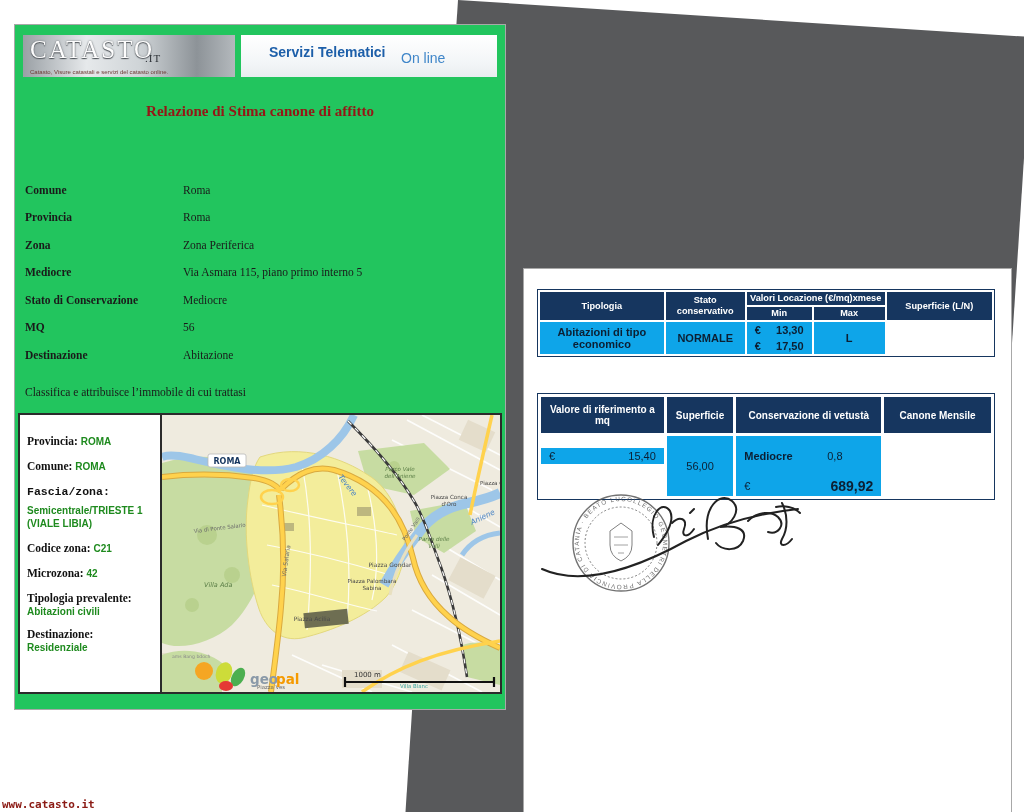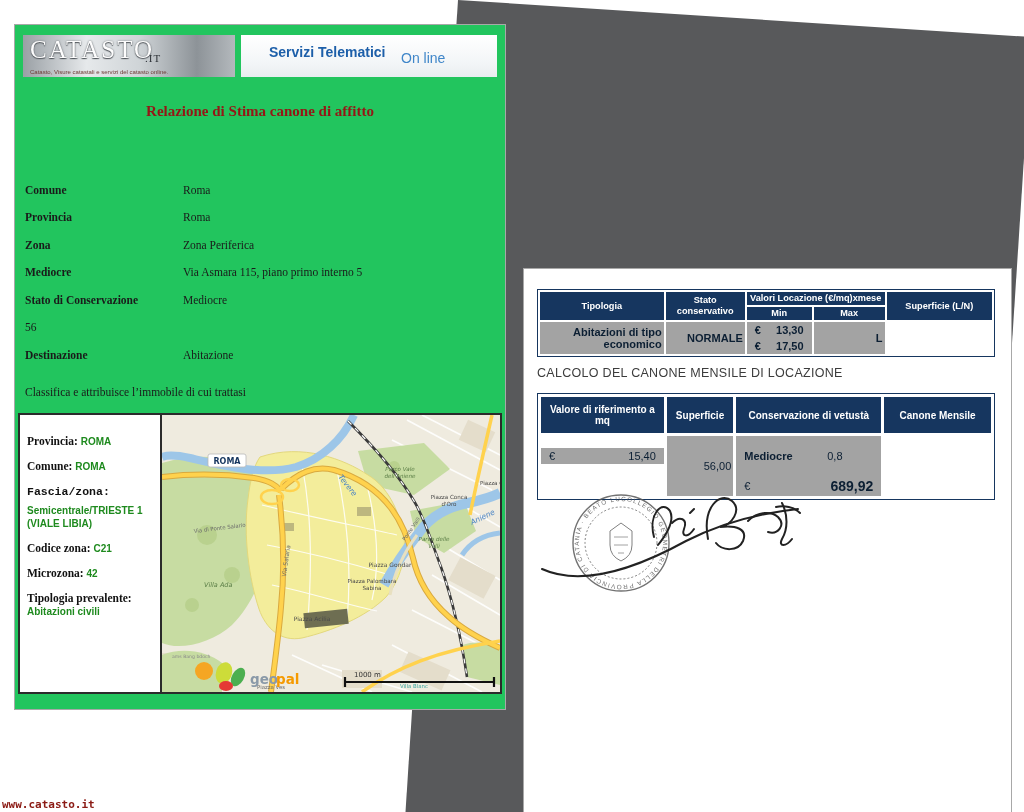--- a/index.html
+++ b/index.html
@@ -47,21 +47,21 @@
   
   .page-right{
     position:absolute;left:523px;top:268px;width:489px;height:560px;
     background:#fff;border:1px solid #a8a8a8;box-sizing:border-box;z-index:3;
     font-family:"Liberation Sans",sans-serif;
   }
   .tblwrap{border:1px solid #16365f;background:#fff;}
   .tblwrap.t1{position:absolute;left:13px;top:20px;width:456px;}
   table{border-collapse:separate;border-spacing:2px;width:100%;table-layout:fixed;}
   th{background:#16365f;color:#fff;font-size:9.2px;font-weight:bold;text-align:center;padding:1px 1px;line-height:11px;}
-  td{background:#a3a3a3;color:#0c1f33;font-size:11px;font-weight:bold;text-align:right;padding:2px 2px;}
+  td{background:#0ea5e9;color:#0c1f33;font-size:11px;font-weight:bold;text-align:center;padding:2px 2px;}
   .justify{display:flex;justify-content:space-between;align-items:center;padding:2px 8px;}
   .t1 col.c-tip{width:122px}.t1 col.c-sta{width:78px}.t1 col.c-min{width:64px}.t1 col.c-max{width:70px}.t1 col.c-sup{width:104px}
   .calc-title{position:absolute;left:13px;top:97px;font-size:12.5px;color:#3c3c3c;letter-spacing:.3px;}
   .tblwrap.t2{position:absolute;left:13px;top:124px;width:456px;}
   .t2 table{border-spacing:3px;}
   .t2 th{height:34px;font-size:10px;vertical-align:middle;}
   .t2 col.c1{width:122px}.t2 col.c2{width:66px}.t2 col.c3{width:144px}.t2 col.c4{width:106px}
   .t2 td{font-weight:normal;}
   .coeff-cell{display:flex;align-items:center;padding:2px 4px;}
   .coeff-label{font-weight:bold;margin-left:4px;}
@@ -110,20 +110,21 @@
       </div>
     <div class="field-row">
         <span class="field-label">Mediocre</span>
         <span class="field-value">Via Asmara 115, piano primo interno 5</span>
       </div>
     <div class="field-row">
         <span class="field-label">Stato di Conservazione</span>
         <span class="field-value">Mediocre</span>
       </div>
     <div class="field-row">
+        <span class="field-label">MQ</span>
         <span class="field-value">56</span>
       </div>
     <div class="field-row">
         <span class="field-label">Destinazione</span>
         <span class="field-value">Abitazione</span>
       </div>
   </div>
 
   <div class="classify">Classifica e attribuisce l’immobile di cui trattasi</div>
 
@@ -131,20 +132,21 @@
     <div class="zone-panel">
       <div class="zp-item"><span class="zp-label">Provincia:</span> <span class="zp-value">ROMA</span></div>
       <div class="zp-item"><span class="zp-label">Comune:</span> <span class="zp-value">ROMA</span></div>
       <div class="zp-item" style="margin-bottom:6px;font-family:Liberation Mono, monospace;"><span class="zp-label">Fascia/zona:</span></div>
       <div class="zp-item block">
           <span class="zp-value">Semicentrale/TRIESTE 1 (VIALE LIBIA)</span>
         </div>
       <div class="zp-item"><span class="zp-label">Codice zona:</span> <span class="zp-value">C21</span></div>
       <div class="zp-item"><span class="zp-label">Microzona:</span> <span class="zp-value">42</span></div>
       <div class="zp-item" style="margin-bottom:10px;"><span class="zp-label">Tipologia prevalente:</span> <span class="zp-value">Abitazioni civili</span></div>
+      <div class="zp-item"><span class="zp-label">Destinazione:</span> <span class="zp-value">Residenziale</span></div>
     </div>
 
     <div class="map-panel">
       <svg width="338" height="277" viewBox="0 0 338 277" preserveAspectRatio="none">
         <rect x="0" y="0" width="338" height="277" fill="#efebdf"></rect>
 
         <g stroke="#ffffff" stroke-width="1.6" opacity="0.9">
           <path d="M245,5 L338,55" fill="none"></path>
             <path d="M230,25 L330,75" fill="none"></path>
           <path d="M260,0 L338,40" fill="none"></path>
@@ -296,21 +298,20 @@
         <td class="justify">
           <span>€</span>
           <span>17,50</span>
         </td>
         <td>L</td>
       </tr>
     </tbody>
       </table>
   </div>
 
-  <div class="calc-title">CALCOLO DEL CANONE MENSILE DI LOCAZIONE</div>
 
   <div class="tblwrap t2">
     <table>
       <colgroup>
           <col class="c1">
           <col class="c2">
           <col class="c3">
           <col class="c4">
         </colgroup>
       <tbody>

